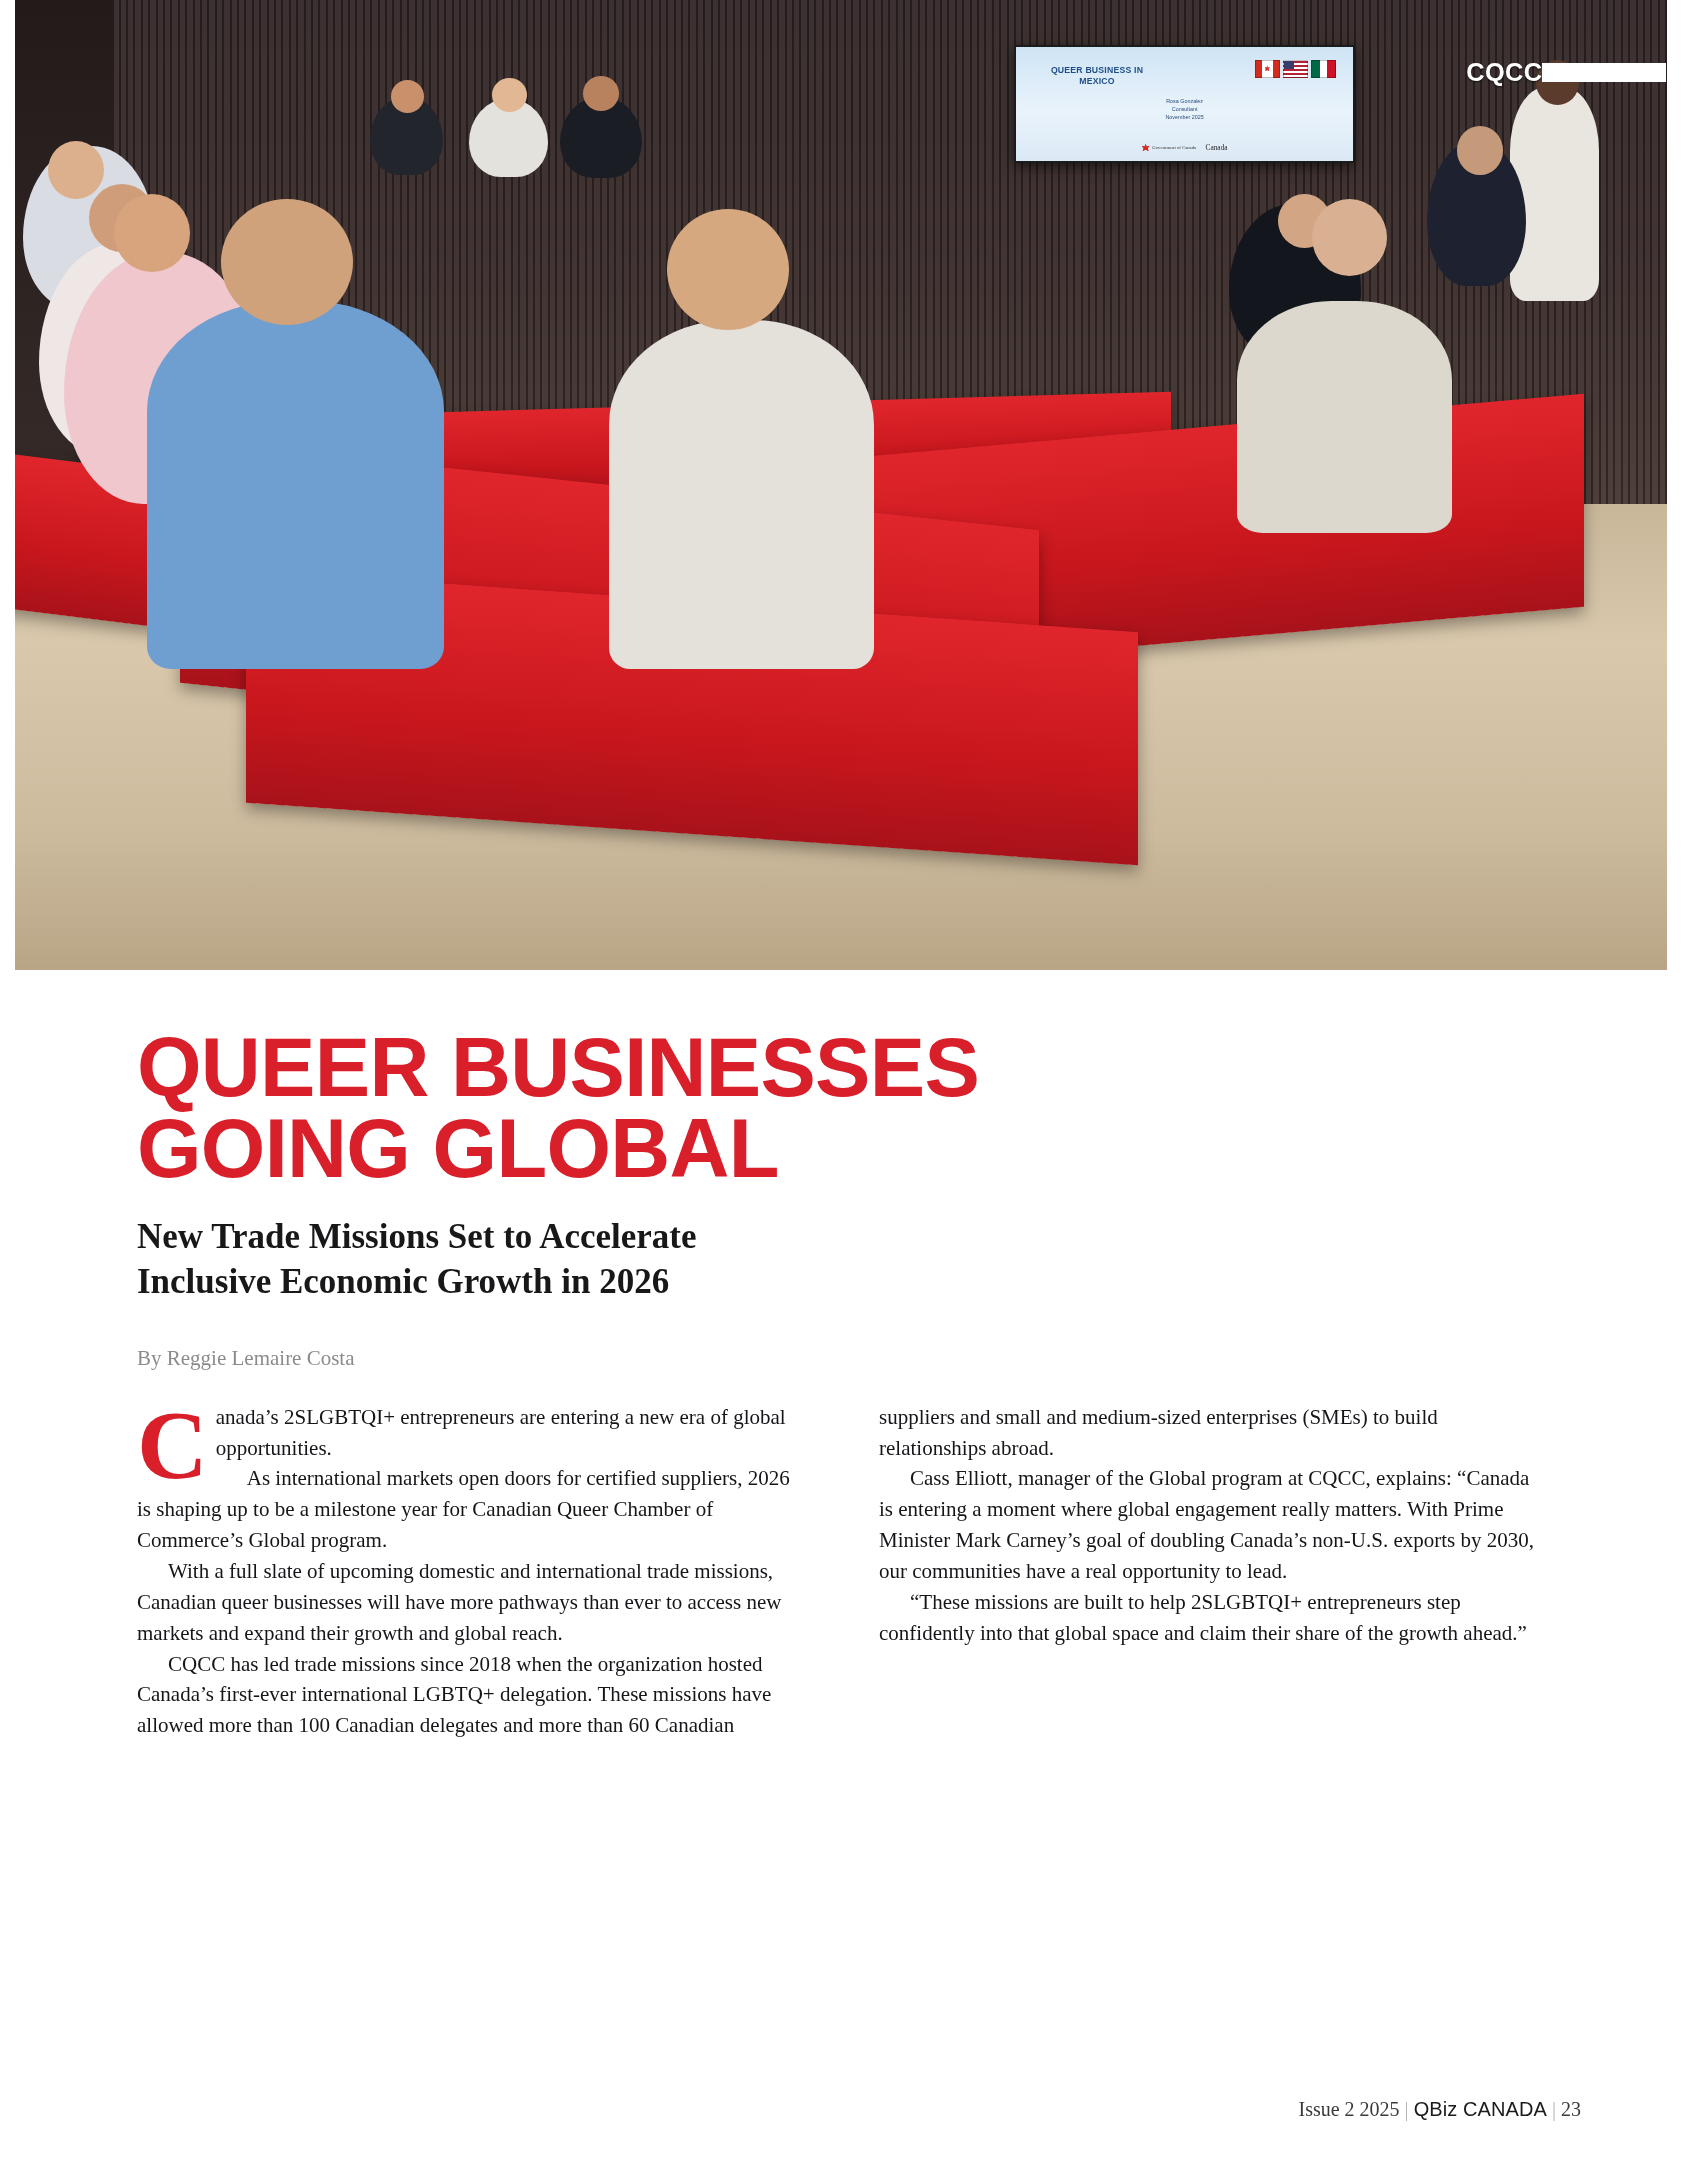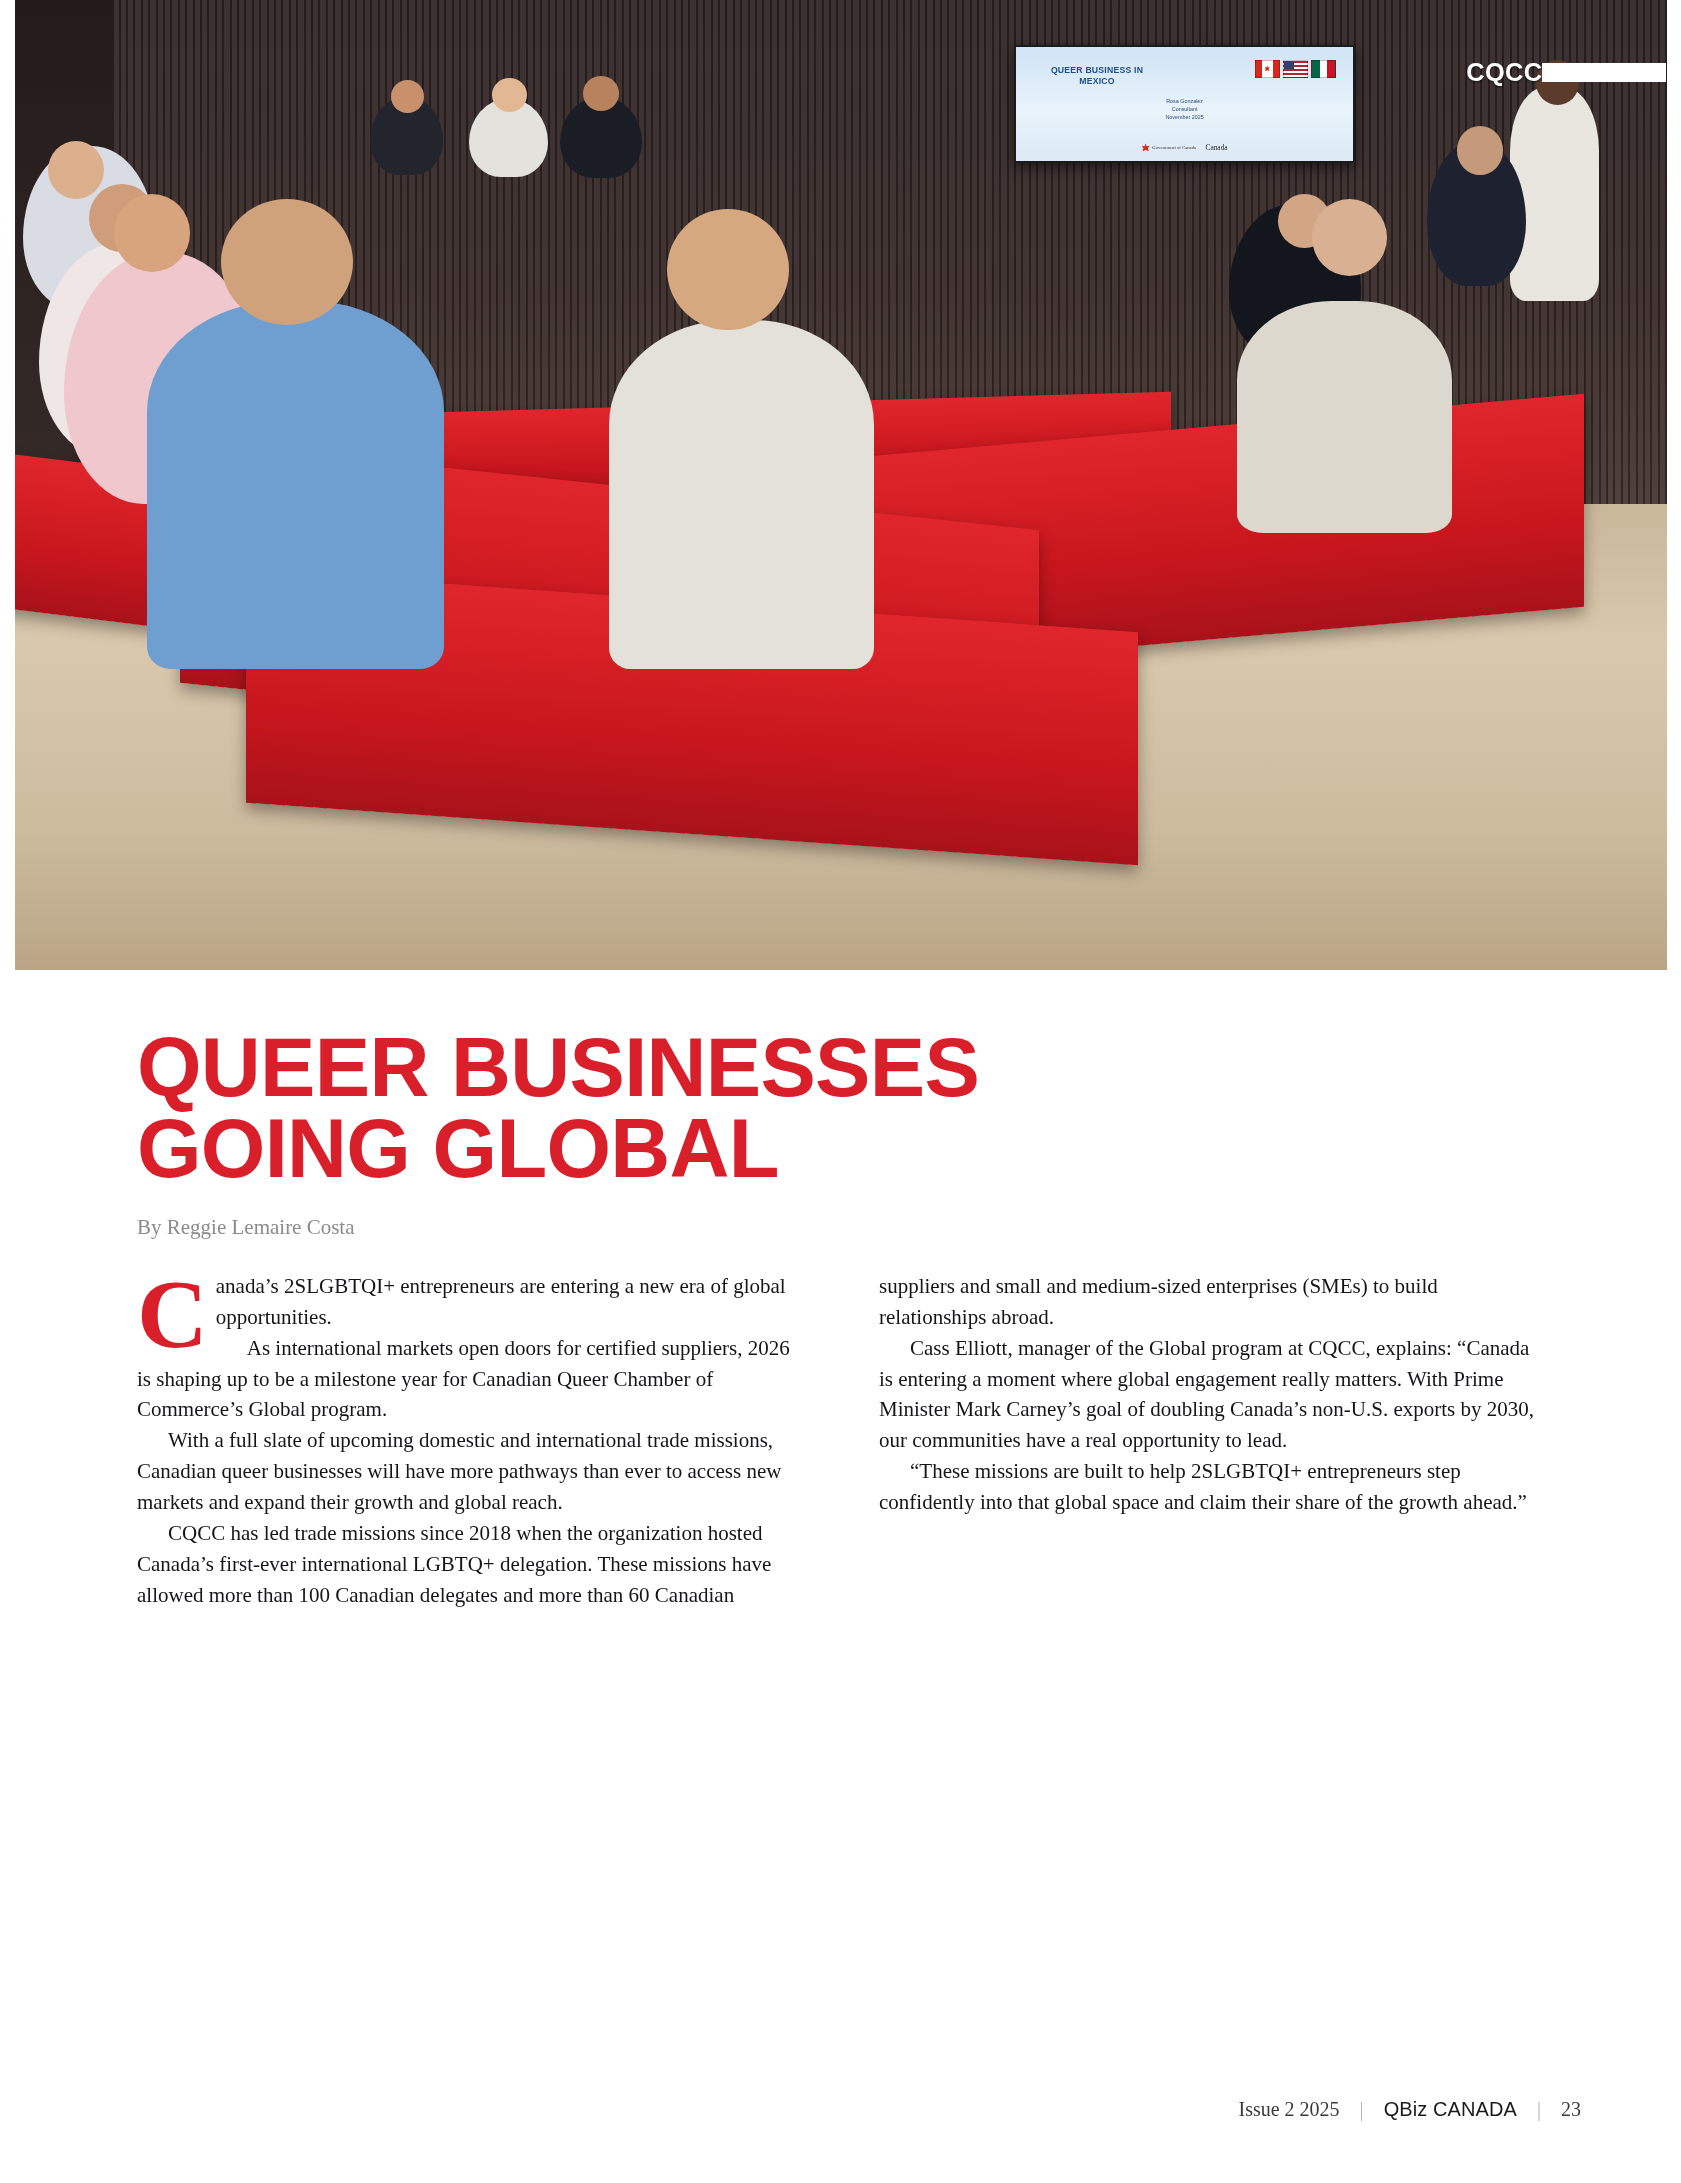--- a/index.html
+++ b/index.html
@@ -245,21 +245,21 @@
     margin: 4px 8px 0 0;
   }
 
   
   .footer {
     position: absolute;
     right: 100px;
     bottom: 62px;
     display: flex;
     align-items: baseline;
-    gap: 20px;
+    gap: 5px;
     font-family: "Liberation Serif", serif;
     font-size: 20px;
     color: #3a3a3a;
   }
   .footer .sep { color: #b5b5b5; }
   .footer .brandwrap {
     font-family: "Liberation Sans", sans-serif;
     font-size: 20px;
     letter-spacing: 0.1px;
     color: #1b1b1b;
@@ -343,20 +343,24 @@
   <span class="cqcc">CQCC</span>
   <span class="bar"></span>
 </div>
 
 <div class="article">
   <h1 class="headline">
     <span>QUEER BUSINESSES</span><br>
     <span>GOING GLOBAL</span>
   </h1>
 
+  <h2 class="deck">
+    <span>New Trade Missions Set to Accelerate</span><br>
+    <span>Inclusive Economic Growth in 2026</span>
+  </h2>
 
   <div class="byline">By Reggie Lemaire Costa</div>
 
   <div class="columns">
     <div class="col">
       <p class="first">
         <span class="dropcap">C</span><span>anada’s 2SLGBTQI+ entrepreneurs are entering a new era of global opportunities.</span>
       </p>
       <p>As international markets open doors for certified suppliers, 2026 is shaping up to be a milestone year for Canadian Queer Chamber of Commerce’s Global program.</p>
       <p>With a full slate of upcoming domestic and international trade missions, Canadian queer businesses will have more pathways than ever to access new markets and expand their growth and global reach.</p>

